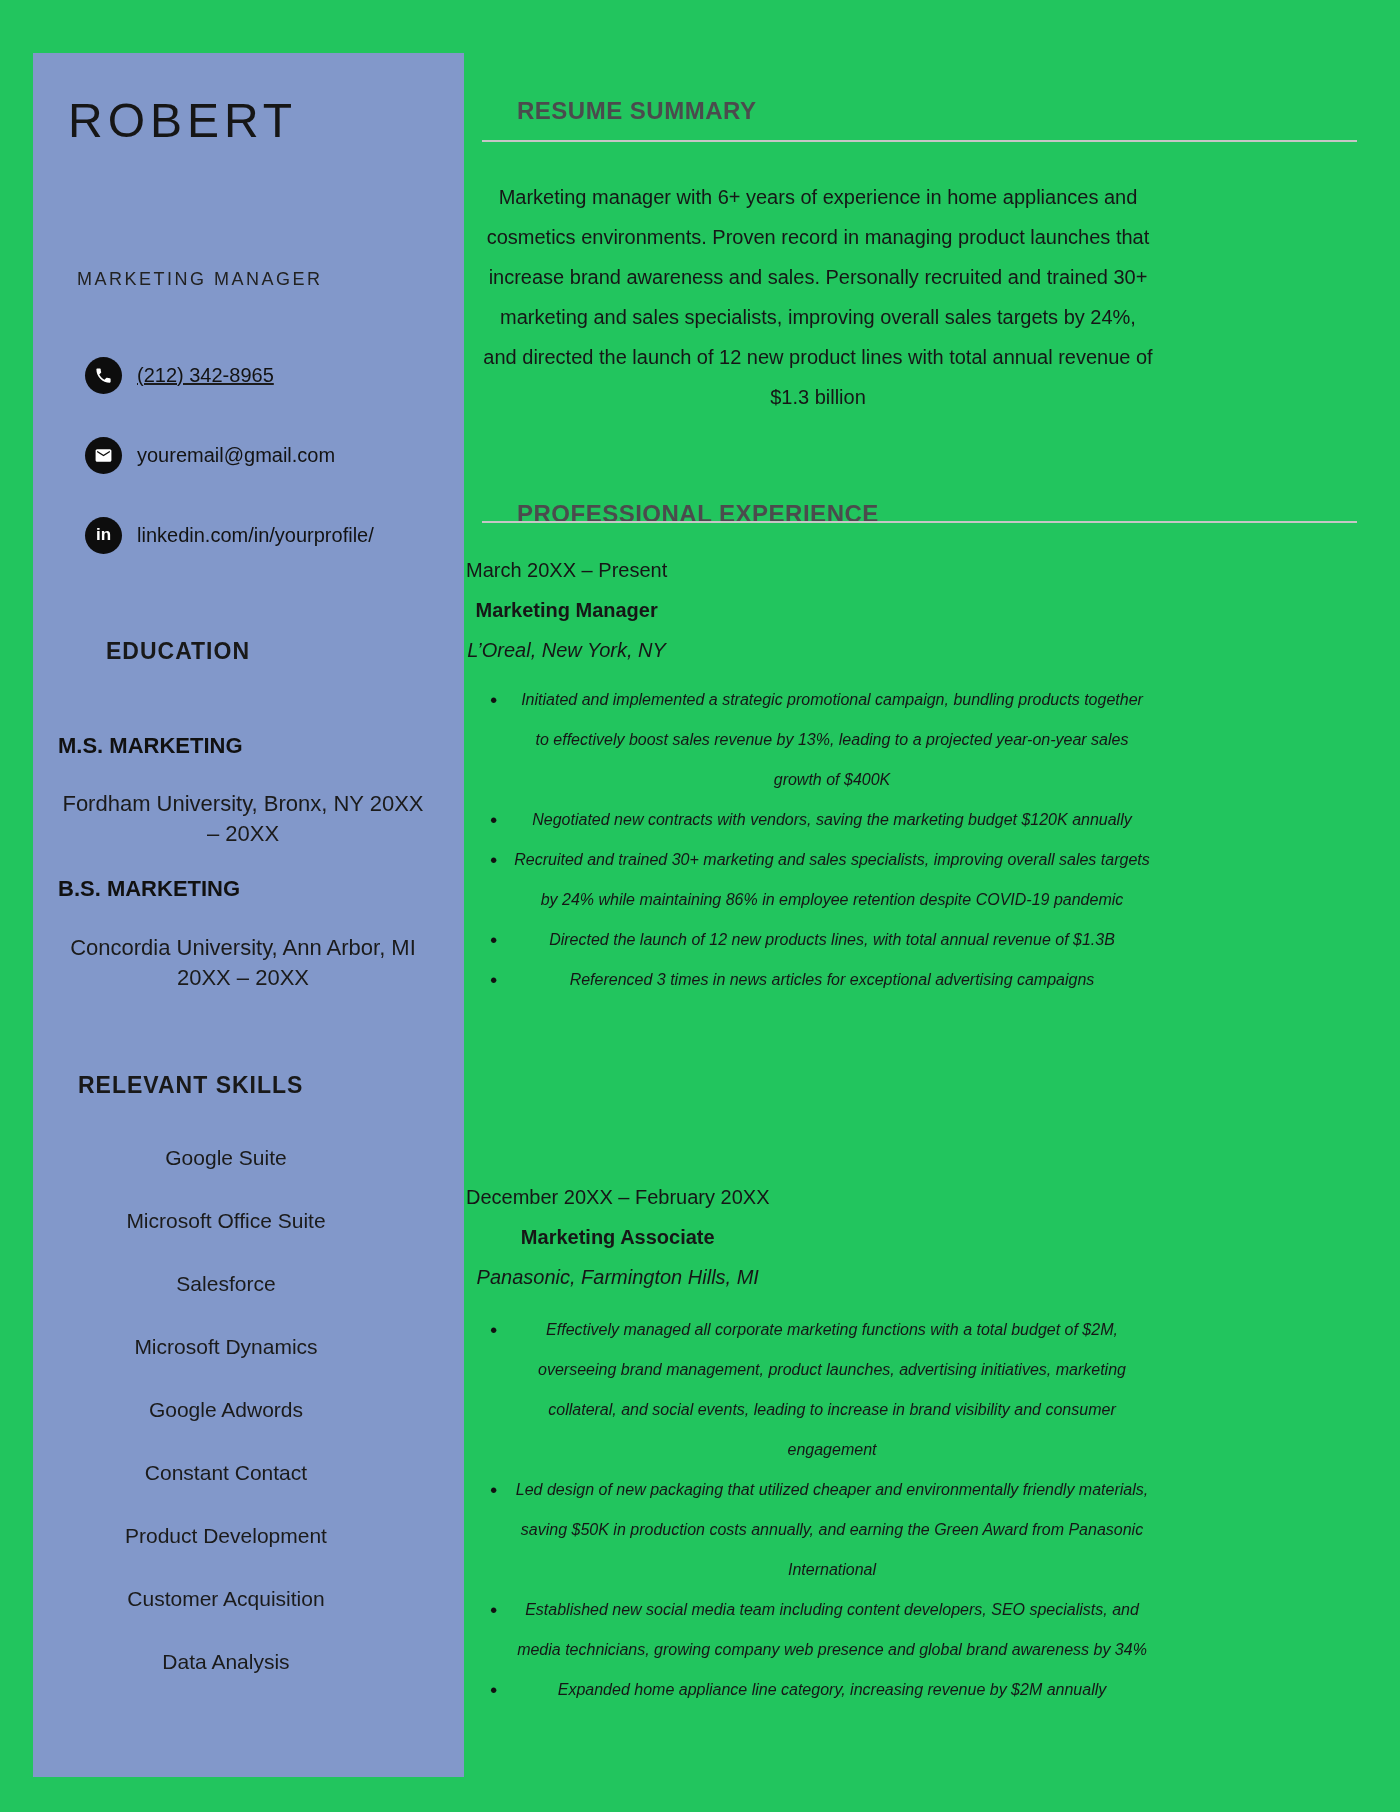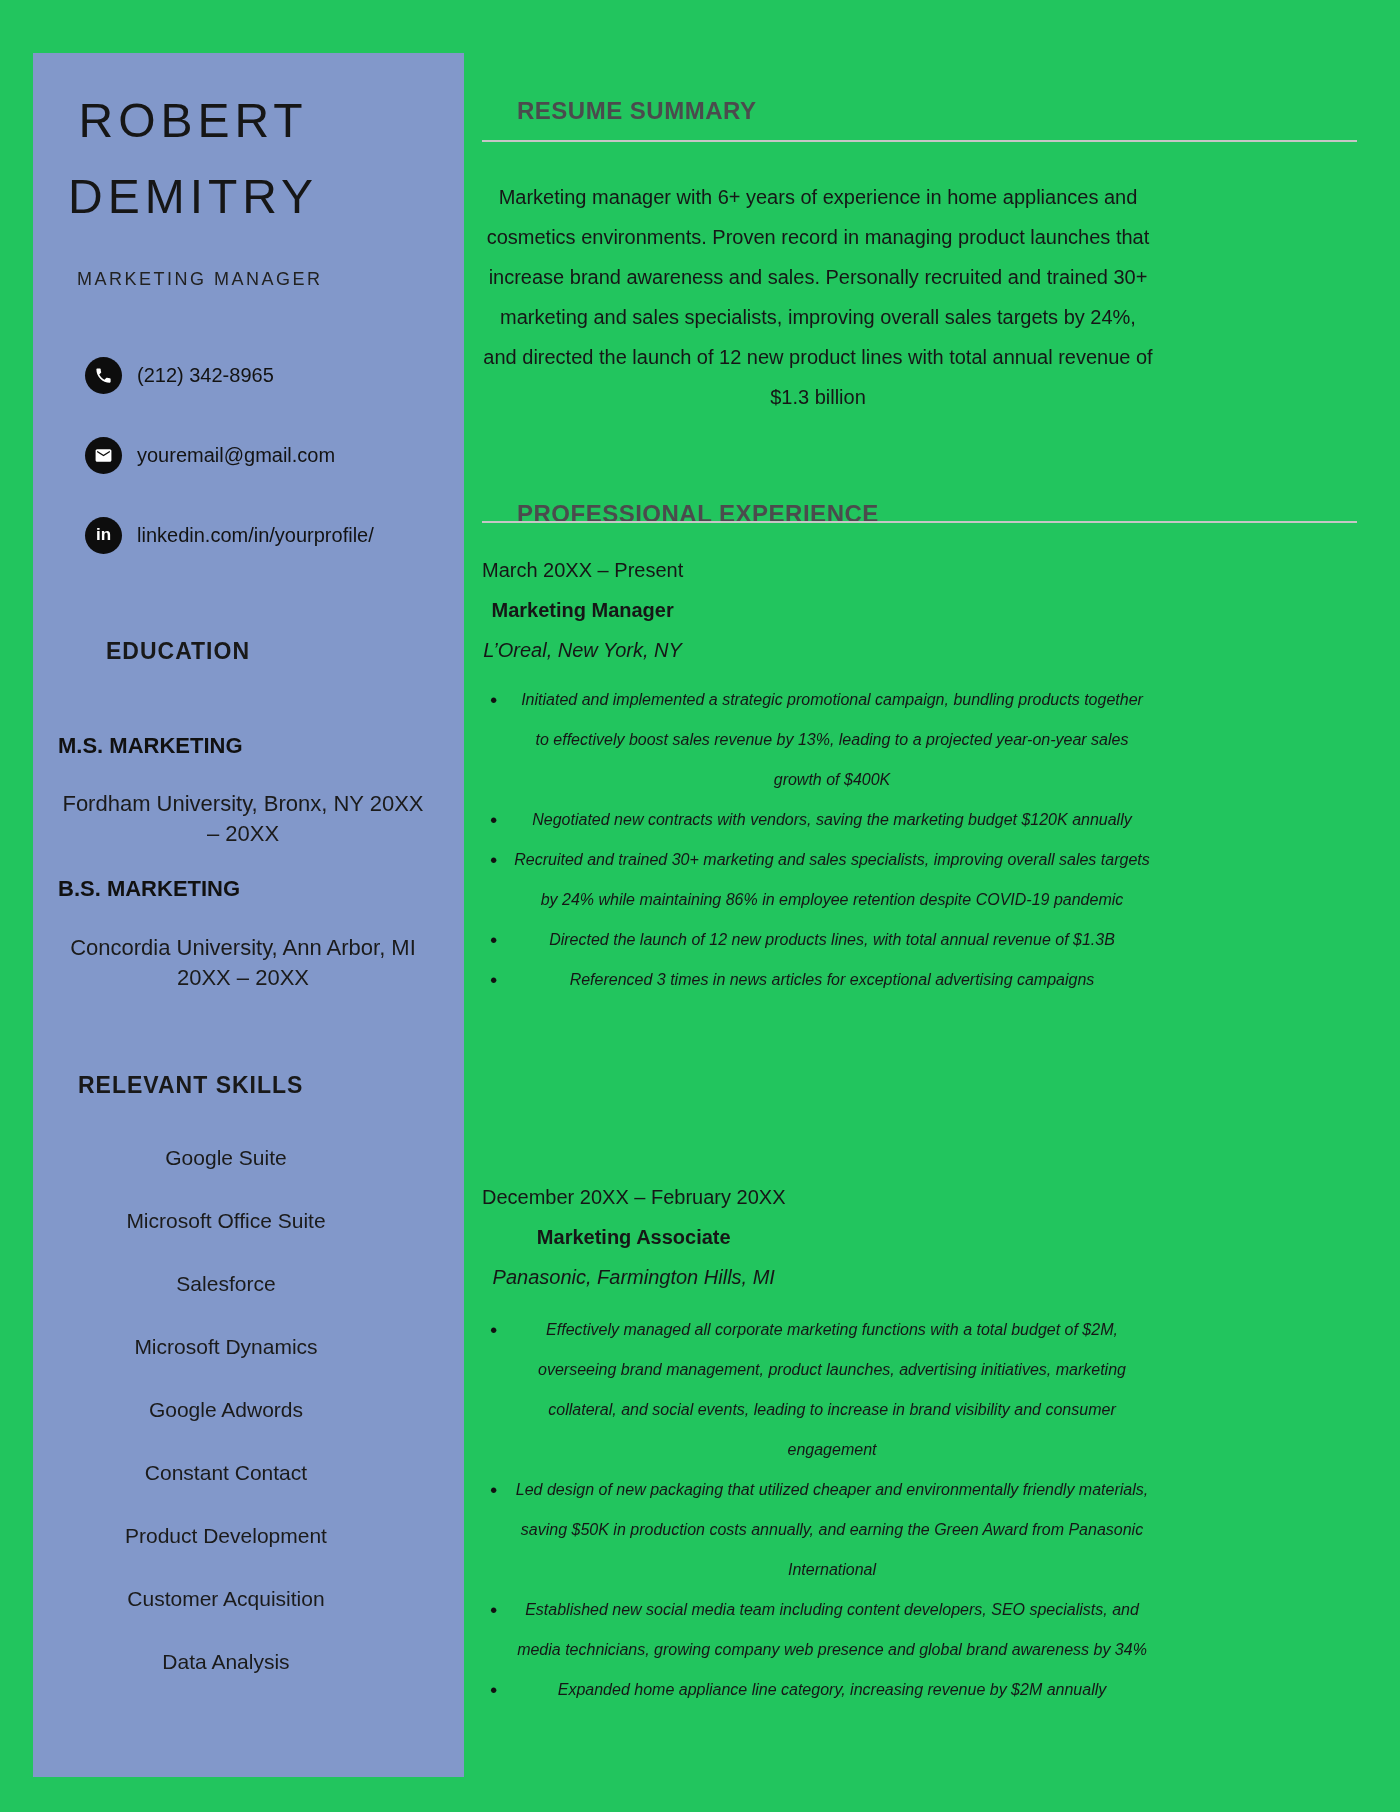--- a/index.html
+++ b/index.html
@@ -24,21 +24,21 @@
   .name {
     position: absolute; left: 35px; top: 30px;
     font-size: 48px; line-height: 76px; letter-spacing: 5px;
     font-weight: 400; color: #161616;
   }
   .job-title-side {
     position: absolute; left: 44px; top: 216px;
     font-size: 18px; letter-spacing: 2.5px; color: #222222;
   }
   .contact-row { position: absolute; left: 52px; height: 38px; display: flex; align-items: center; }
-  .contact-row.phone { top: 303px; }
+  .contact-row.phone { top: 303px; text-decoration: underline; }
   .contact-row.email { top: 383px; }
   .contact-row.linkedin { top: 463px; }
   .icon-circle {
     width: 37px; height: 37px; border-radius: 50%;
     background: #0d0d0d; color: #ffffff;
     display: flex; align-items: center; justify-content: center;
     flex: 0 0 37px;
   }
   .icon-circle svg { width: 19px; height: 19px; fill: #ffffff; }
   .icon-in { font-size: 17px; font-weight: 700; letter-spacing: 0; line-height: 1; padding-bottom: 2px; }
@@ -85,21 +85,21 @@
     background: #c6c6c6;
   }
   .rule.r1 { top: 140px; }
   .rule.r2 { top: 521px; }
 
   .summary-text {
     position: absolute; left: 482px; top: 177px; width: 672px;
     font-size: 20px; line-height: 40px; color: #161616;
   }
 
-  .job-header { position: absolute; left: 482px; font-size: 20px; line-height: 40px; color: #161616; }
+  .job-header { position: absolute; left: 466px; font-size: 20px; line-height: 40px; color: #161616; }
   .job-header.job1 { top: 550px; }
   .job-header.job2 { top: 1177px; }
   .job-header .jtitle { font-weight: 700; }
   .job-header .jcompany { font-style: italic; }
 
   .bullets { position: absolute; left: 482px; width: 668px; list-style: none; }
   .bullets.job1 { top: 680px; }
   .bullets.job2 { top: 1310px; }
   .bullets li {
     position: relative;
@@ -113,21 +113,20 @@
   }
 </style>
 </head>
 <body>
 
 <div class="page">
 
   <aside class="sidebar">
     <div class="name">
       <div>ROBERT</div>
-      <div>DEMITRY</div>
     </div>
 
     <div class="job-title-side">MARKETING MANAGER</div>
 
     <div class="contact-row phone">
       <span class="icon-circle">
         <svg viewBox="0 0 24 24">
             <path d="M6.62 10.79c1.44 2.83 3.76 5.14 6.59 6.59l2.2-2.2c.27-.27.67-.36 1.02-.24 1.12.37 2.33.57 3.57.57.55 0 1 .45 1 1V20c0 .55-.45 1-1 1-9.39 0-17-7.61-17-17 0-.55.45-1 1-1h3.5c.55 0 1 .45 1 1 0 1.25.2 2.45.57 3.57.11.35.03.74-.25 1.02l-2.2 2.2z"></path>
           </svg>
       </span>

